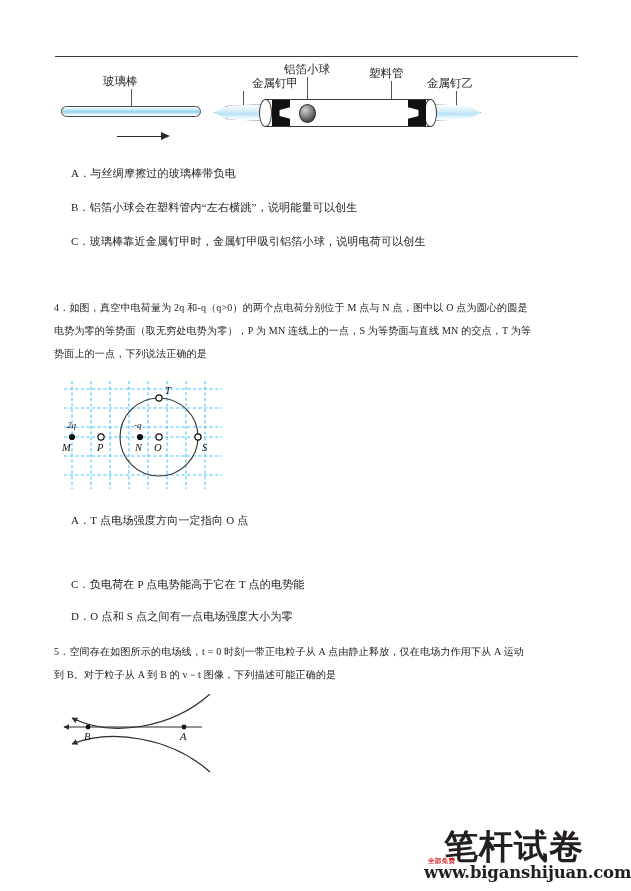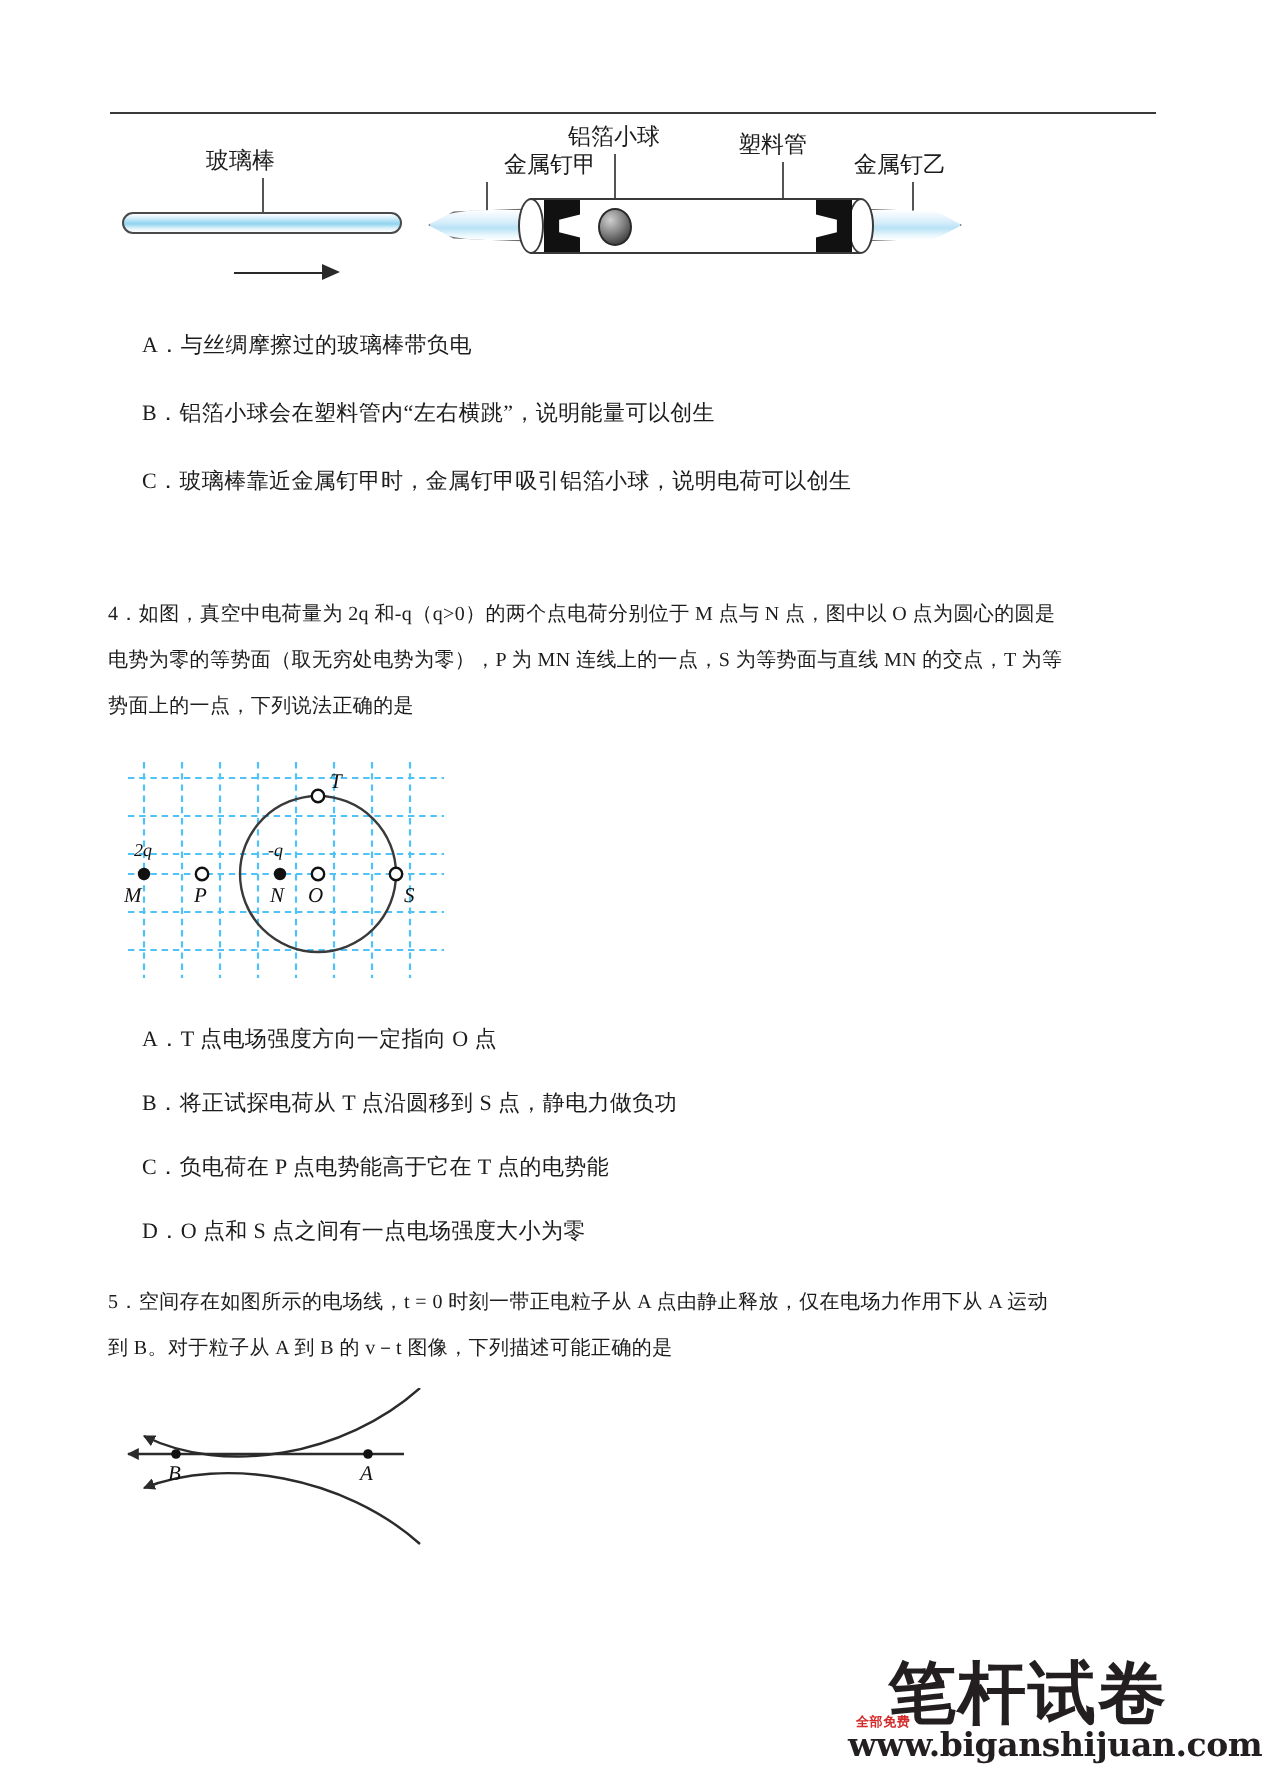--- a/index.html
+++ b/index.html
@@ -302,21 +302,20 @@
       </g>
 
       <g font-family="Liberation Serif, serif" font-style="italic" font-size="9" fill="#111">
         <text x="5" y="49">2q</text>
         <text x="72" y="49">-q</text>
       </g>
     </svg>
   </div>
 
   <div class="opt" style="left:71px; top:512px;">A．T 点电场强度方向一定指向 O 点</div>
-  <div class="opt" style="left:71px; top:544px;">B．将正试探电荷从 T 点沿圆移到 S 点，静电力做负功</div>
   <div class="opt" style="left:71px; top:576px;">C．负电荷在 P 点电势能高于它在 T 点的电势能</div>
   <div class="opt" style="left:71px; top:608px;">D．O 点和 S 点之间有一点电场强度大小为零</div>
 
   <div class="qtext" style="left:54px; top:640px; width:524px;">5．空间存在如图所示的电场线，t = 0 时刻一带正电粒子从 A 点由静止释放，仅在电场力作用下从 A 运动</div>
   <div class="qtext" style="left:54px; top:663px; width:524px;">到 B。对于粒子从 A 到 B 的 v－t 图像，下列描述可能正确的是</div>
 
   <div class="fig3">
     <svg width="190" height="82" viewBox="0 0 190 82" xmlns="http://www.w3.org/2000/svg">
       <defs>
         <marker id="fl-arrow" viewBox="0 0 10 10" refX="9" refY="5" markerWidth="5" markerHeight="5" orient="auto-start-reverse">

